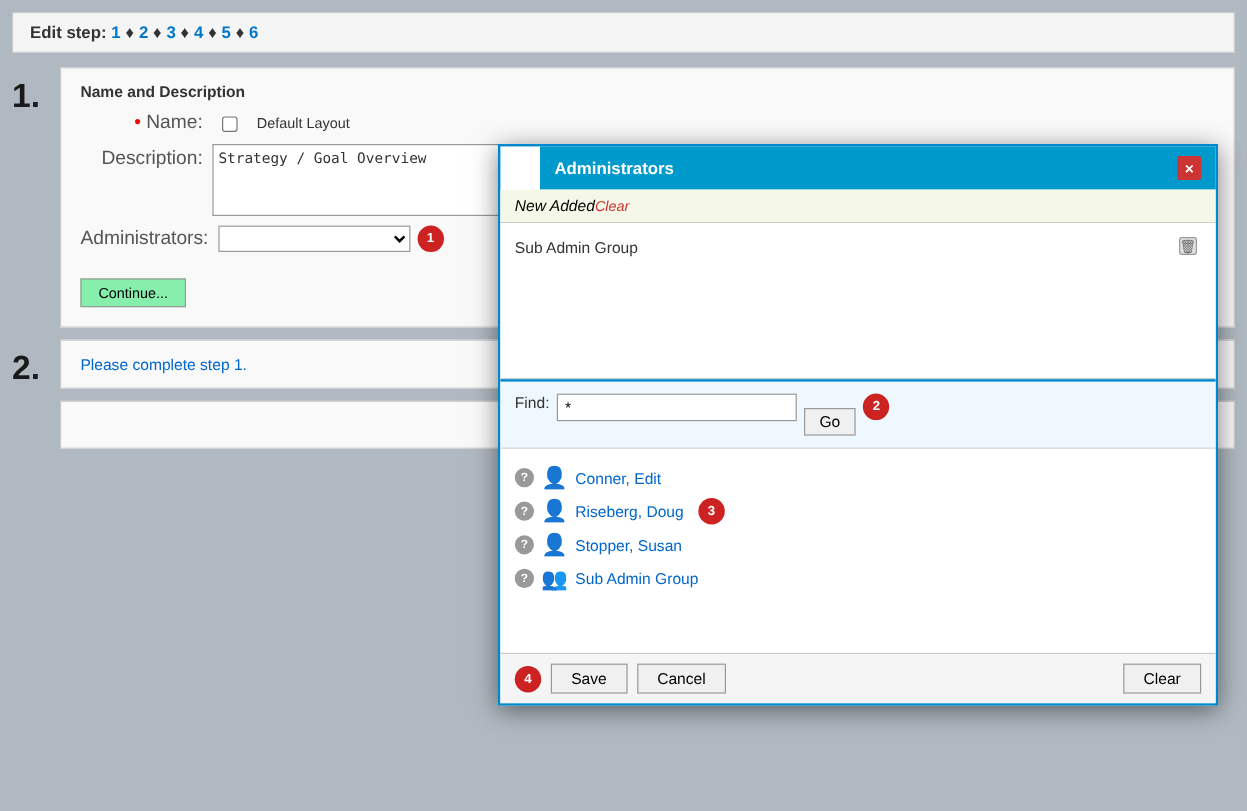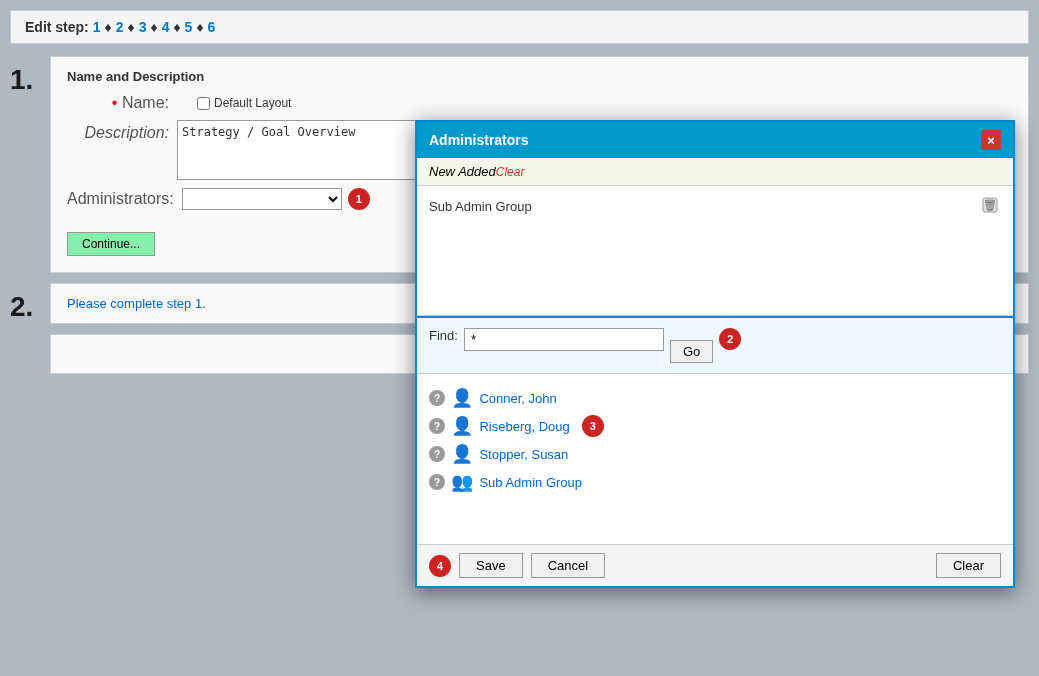--- a/index.html
+++ b/index.html
@@ -84,22 +84,22 @@
     .name-dropdown {
       border: 1px solid #999;
       padding: 2px 4px;
       font-size: 12px;
       background: white;
       min-width: 160px;
     }
     .checkbox-label {
       display: flex;
       align-items: center;
-      gap: 4px;
-      margin-left: 20px;
+      gap: 16px;
+      margin-left: 8px;
       font-size: 12px;
       color: #333;
     }
     .description-textarea {
       border: 1px solid #999;
       padding: 4px;
       font-size: 12px;
       background: white;
       width: 430px;
       height: 60px;
@@ -159,20 +159,21 @@
 
     .modal-header {
       background: #0099cc;
       color: white;
       padding: 8px 12px;
       font-size: 14px;
       font-weight: bold;
       display: flex;
       justify-content: space-between;
       align-items: center;
+      margin-left: 33px;
     }
     .modal-close {
       background: #cc3333;
       color: white;
       border: none;
       width: 20px;
       height: 20px;
       cursor: pointer;
       font-size: 13px;
       font-weight: bold;
@@ -343,21 +344,21 @@
       <div class="form-row">
         <span class="form-label required">Name:</span>
         <label class="checkbox-label">
           <input type="checkbox" style="">
           <span>Default Layout</span>
         </label>
       </div>
 
       
       <div class="form-row" style="align-items:flex-start;">
-        <span class="form-label" style="padding-top:4px;font-style:italic;">Description:</span>
+        <span class="form-label" style="padding-top:4px;">Description:</span>
         <textarea class="description-textarea" style="">Strategy / Goal Overview</textarea>
       </div>
 
       
       <div class="form-row">
         <span class="form-label">Administrators:</span>
         <div class="admin-row">
           <select class="admin-dropdown"></select>
           <span class="badge">1</span>
         </div>
@@ -415,21 +416,21 @@
         <button class="go-btn">Go</button>
         <span class="badge">2</span>
       </div>
     </div>
 
     <div class="modal-results">
 
       <div class="result-item">
         <span class="info-icon">?</span>
         <span class="user-icon">👤</span>
-        <span class="result-name">Conner, John</span>
+        <span class="result-name">Conner, Edit</span>
       </div>
 
       <div class="result-item">
         <span class="info-icon">?</span>
         <span class="user-icon">👤</span>
         <span class="result-name">Riseberg, Doug</span>
         <span class="badge" style="margin-left:6px;">3</span>
       </div>
 
       <div class="result-item">

